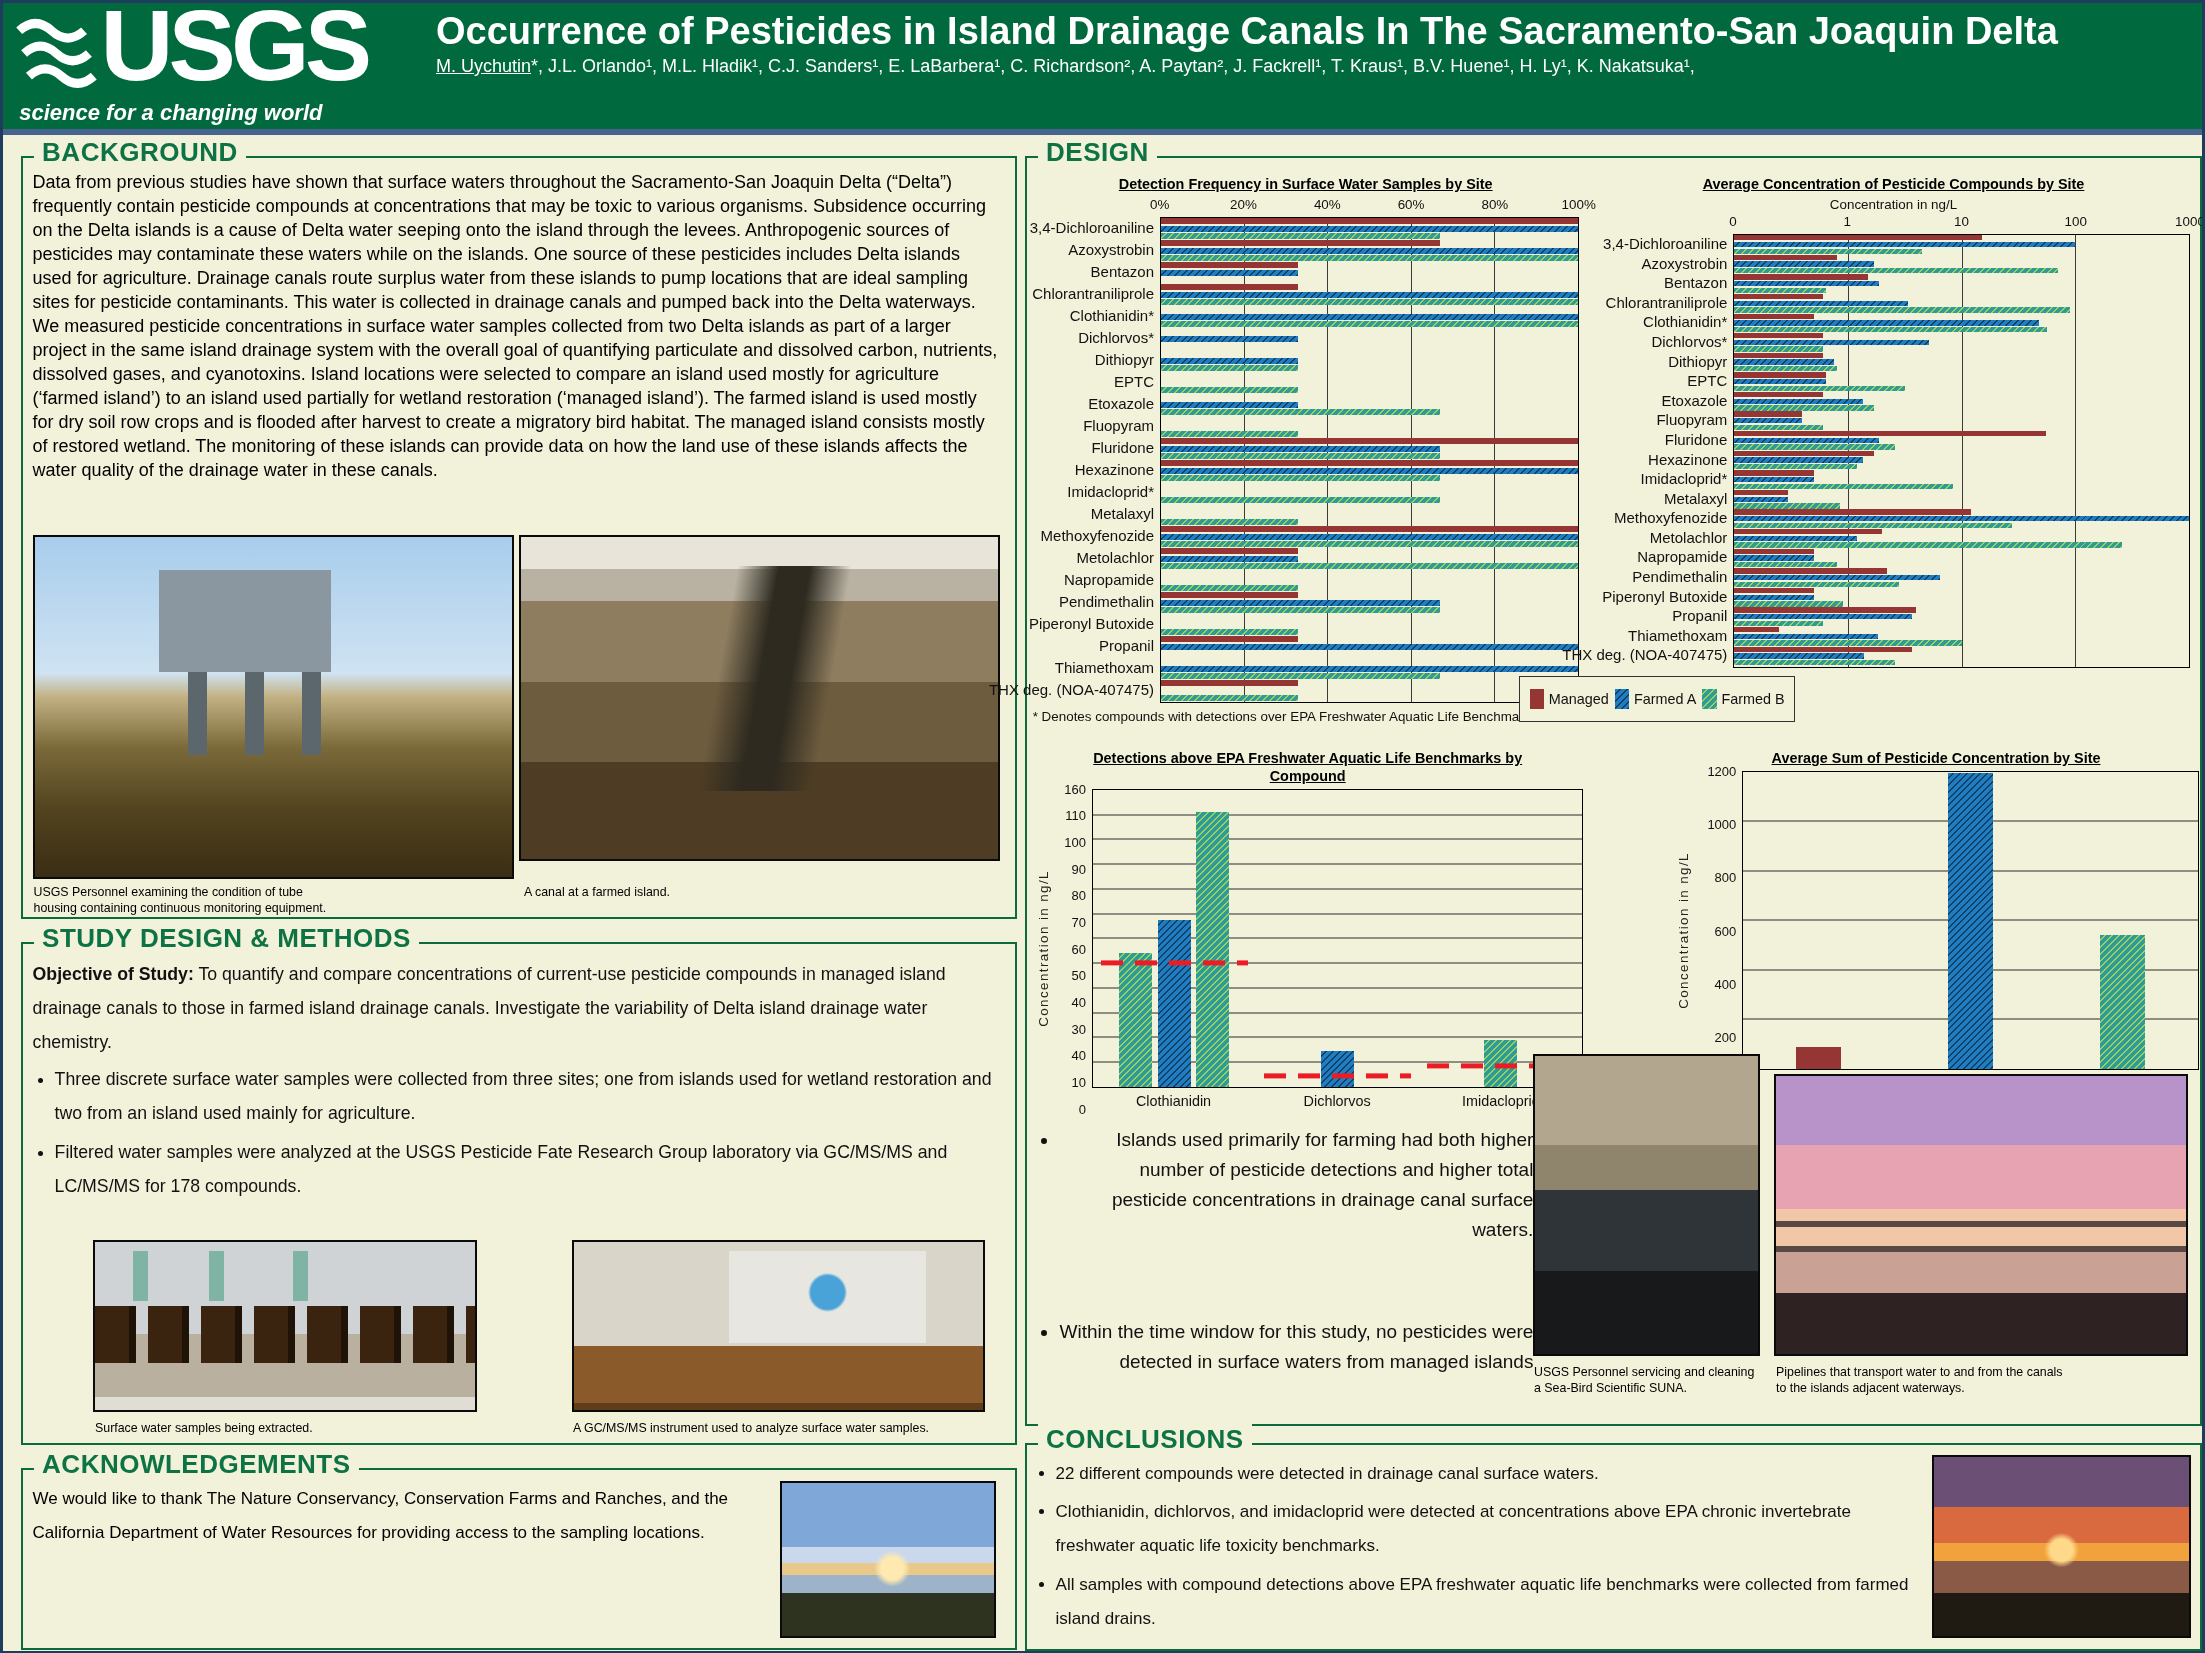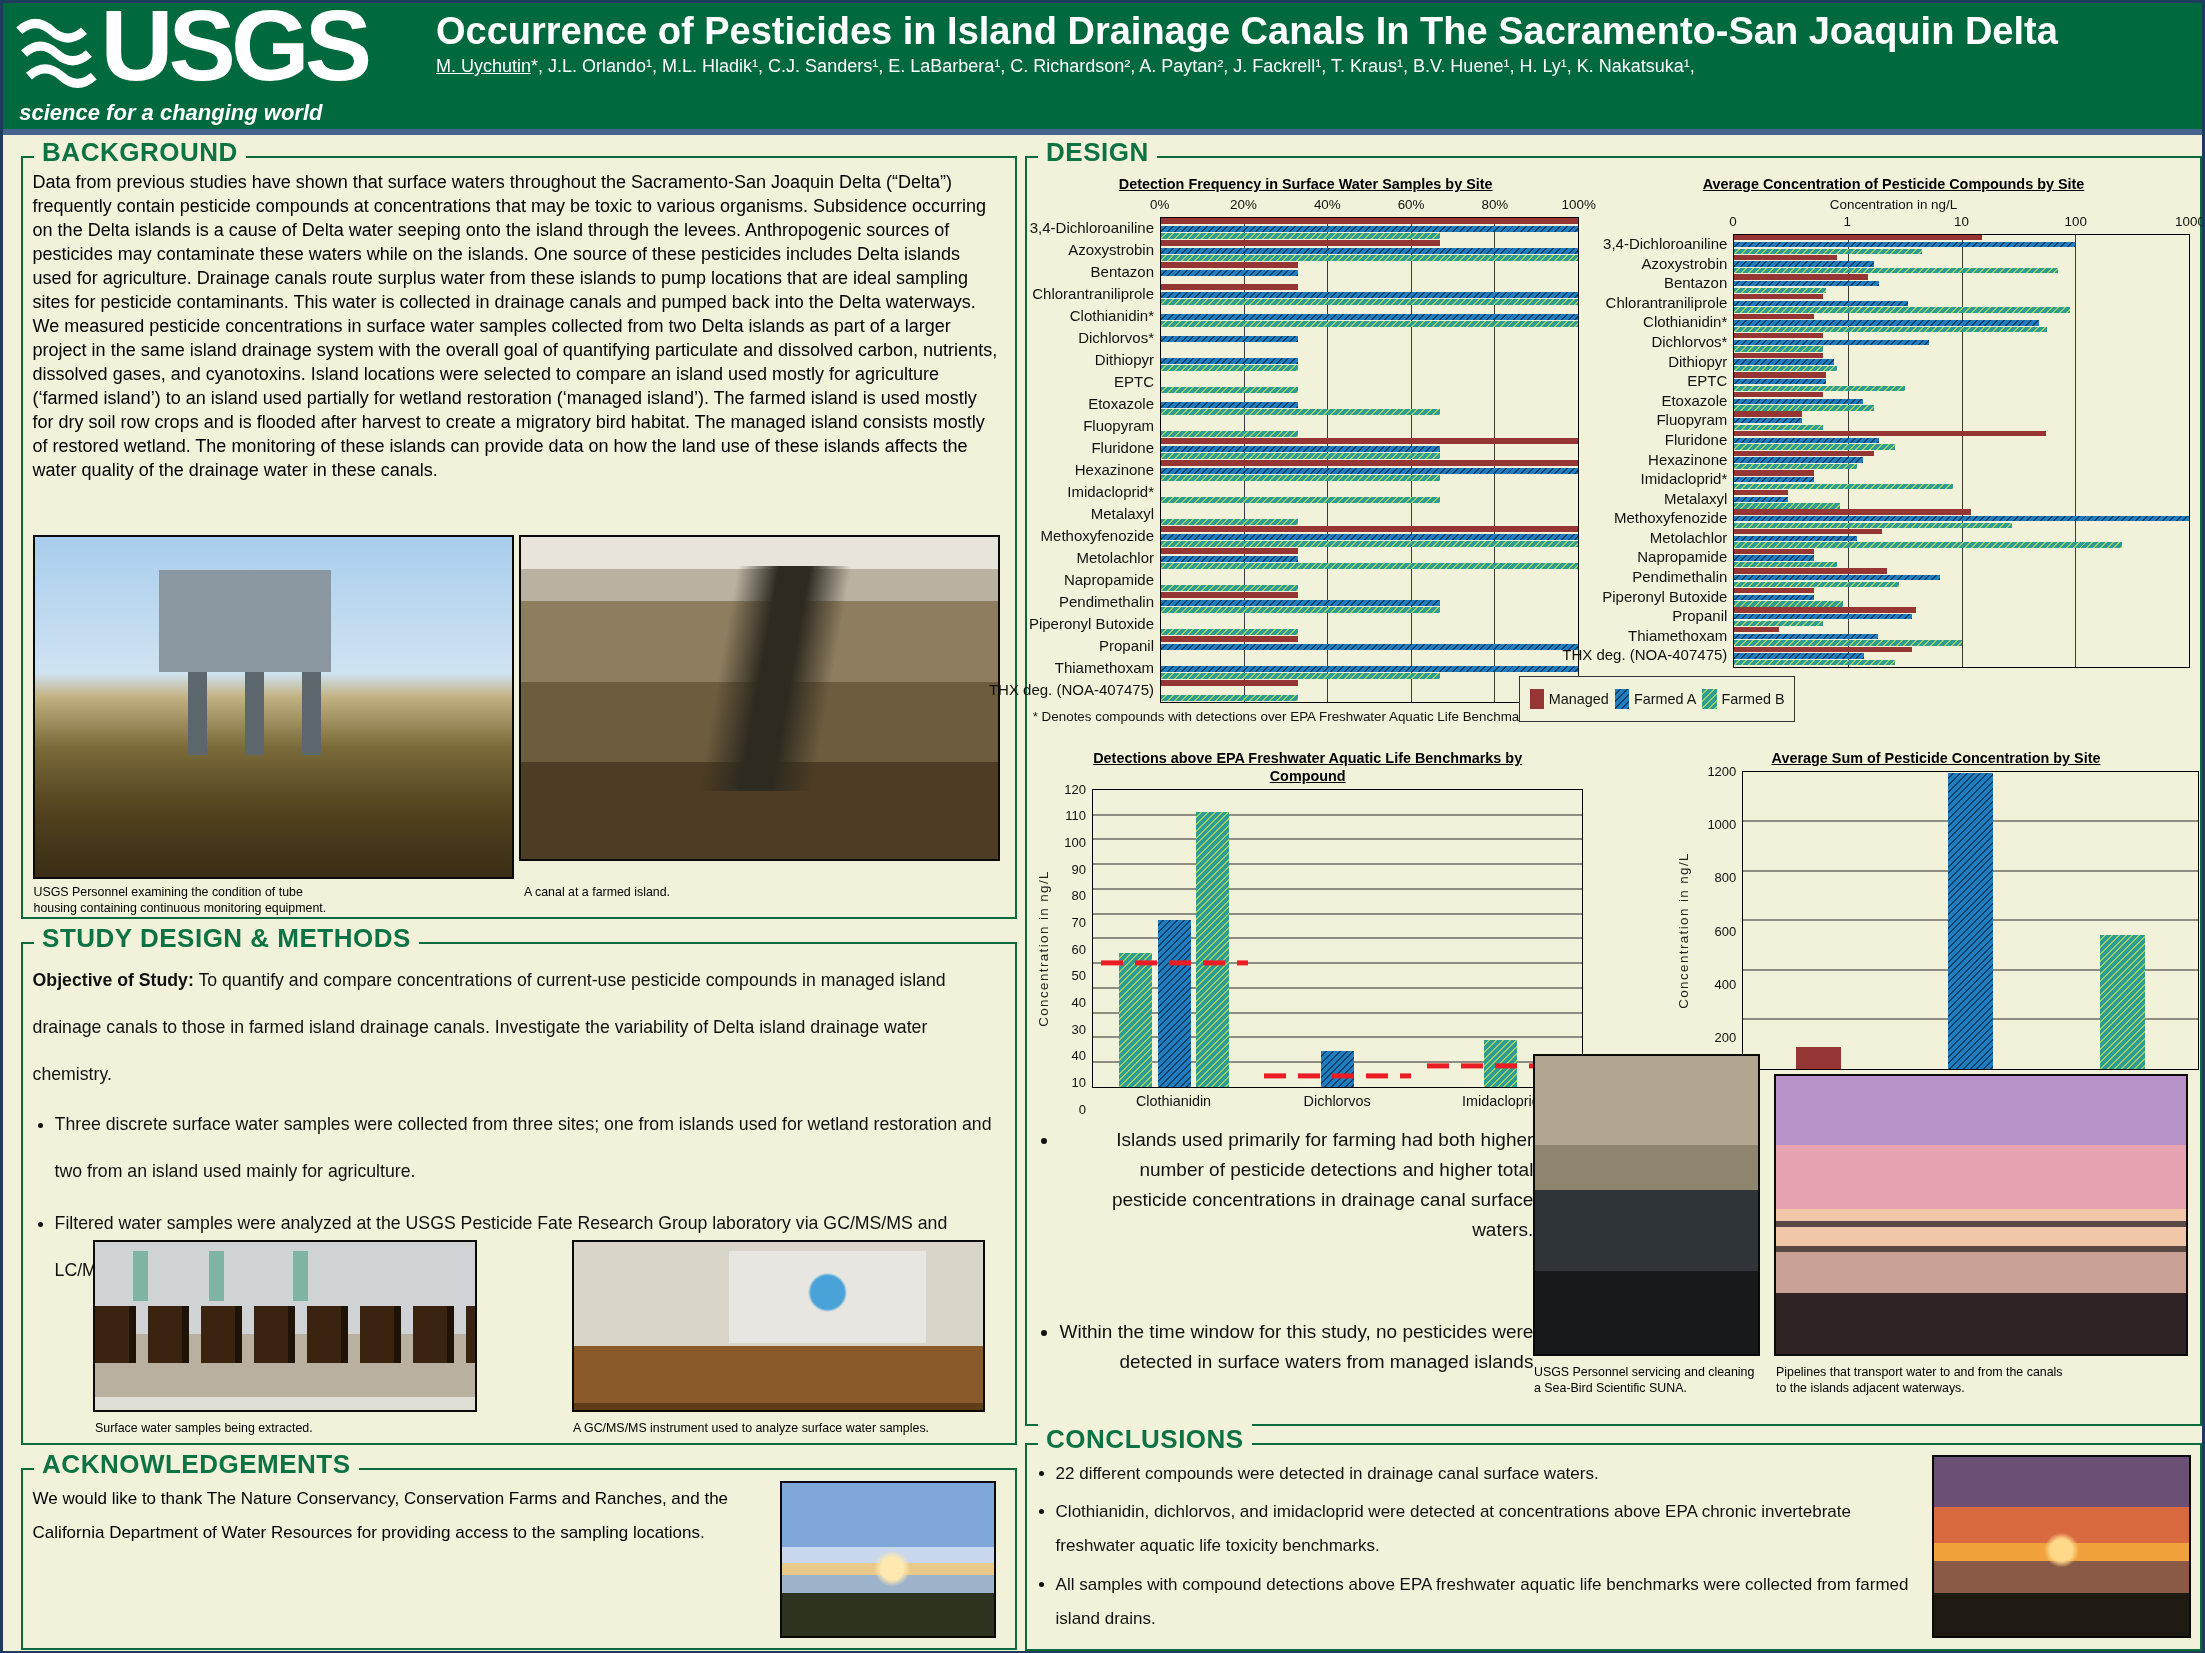--- a/index.html
+++ b/index.html
@@ -111,21 +111,21 @@
     <h2>BACKGROUND</h2>
     <div class="body-text" style="left:9.6px;top:11.5px;width:969px;">Data from previous studies have shown that surface waters throughout the Sacramento-San Joaquin Delta (“Delta”) frequently contain pesticide compounds at concentrations that may be toxic to various organisms. Subsidence occurring on the Delta islands is a cause of Delta water seeping onto the island through the levees. Anthropogenic sources of pesticides may contaminate these waters while on the islands. One source of these pesticides includes Delta islands used for agriculture. Drainage canals route surplus water from these islands to pump locations that are ideal sampling sites for pesticide contaminants. This water is collected in drainage canals and pumped back into the Delta waterways. We measured pesticide concentrations in surface water samples collected from two Delta islands as part of a larger project in the same island drainage system with the overall goal of quantifying particulate and dissolved carbon, nutrients, dissolved gases, and cyanotoxins. Island locations were selected to compare an island used mostly for agriculture (‘farmed island’) to an island used partially for wetland restoration (‘managed island’). The farmed island is used mostly for dry soil row crops and is flooded after harvest to create a migratory bird habitat. The managed island consists mostly of restored wetland. The monitoring of these islands can provide data on how the land use of these islands affects the water quality of the drainage water in these canals.</div>
     <div class="photo ph-monitoring" style="left:9.6px;top:377px;width:481px;height:344px;"></div>
     <div class="photo ph-canal" style="left:496px;top:377px;width:481px;height:326px;"></div>
     <div class="caption" style="left:10.5px;top:726px;width:297px;">USGS Personnel examining the condition of tube housing containing continuous monitoring equipment.</div>
     <div class="caption" style="left:501px;top:726px;width:431px;">A canal at a farmed island.</div>
   </div>
 
   <div class="panel" style="left:18px;top:939px;width:992px;height:499px;">
     <h2>STUDY DESIGN &amp; METHODS</h2>
-    <div style="position:absolute;left:9.6px;top:13.4px;width:969px;font-size:17.7px;line-height:47px;">
+    <div style="position:absolute;left:9.6px;top:13.4px;width:969px;font-size:17.7px;line-height:34px;">
       <p style="margin:0 0 2.9px 0;"><b>Objective of Study:</b><span> To quantify and compare concentrations of current-use pesticide compounds in managed island drainage canals to those in farmed island drainage canals. Investigate the variability of Delta island drainage water chemistry.</span></p>
       <ul class="blist">
         <li>Three discrete surface water samples were collected from three sites; one from islands used for wetland restoration and two from an island used mainly for agriculture.</li>
         <li>Filtered water samples were analyzed at the USGS Pesticide Fate Research Group laboratory via GC/MS/MS and LC/MS/MS for 178 compounds.</li>
       </ul>
     </div>
     <div class="photo ph-extract" style="left:70px;top:296px;width:384px;height:172px;"></div>
     <div class="photo ph-gcms" style="left:549px;top:296px;width:413px;height:172px;"></div>
     <div class="caption" style="left:72px;top:476px;width:378px;">Surface water samples being extracted.</div>
     <div class="caption" style="left:550px;top:476px;width:412px;">A GC/MS/MS instrument used to analyze surface water samples.</div>
@@ -476,21 +476,21 @@
             <div class="ytick" style="bottom: 16.6667%;">40</div>
             <div class="ytick" style="bottom: 25%;">30</div>
             <div class="ytick" style="bottom: 33.3333%;">40</div>
             <div class="ytick" style="bottom: 41.6667%;">50</div>
             <div class="ytick" style="bottom: 50%;">60</div>
             <div class="ytick" style="bottom: 58.3333%;">70</div>
             <div class="ytick" style="bottom: 66.6667%;">80</div>
             <div class="ytick" style="bottom: 75%;">90</div>
             <div class="ytick" style="bottom: 83.3333%;">100</div>
             <div class="ytick" style="bottom: 91.6667%;">110</div>
-            <div class="ytick" style="bottom: 100%;">120</div>
+            <div class="ytick" style="bottom: 100%;">160</div>
           </div>
           <div class="vplotcol">
             <div class="vplot" style="height: 297px;">
               <div class="hgrid" style="bottom: 8.33333%;"></div>
               <div class="hgrid" style="bottom: 16.6667%;"></div>
               <div class="hgrid" style="bottom: 25%;"></div>
               <div class="hgrid" style="bottom: 33.3333%;"></div>
               <div class="hgrid" style="bottom: 41.6667%;"></div>
               <div class="hgrid" style="bottom: 50%;"></div>
               <div class="hgrid" style="bottom: 58.3333%;"></div>

